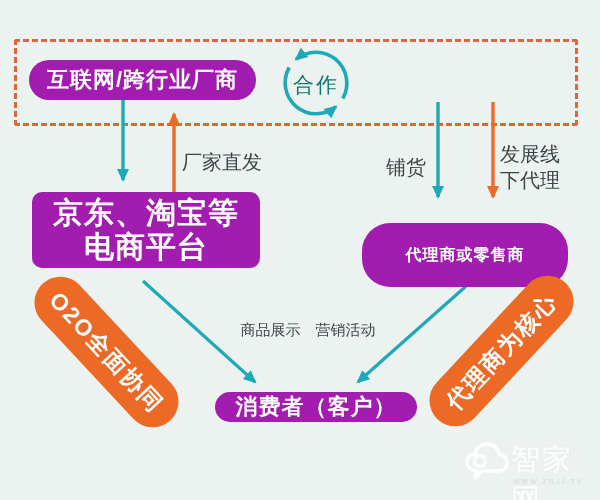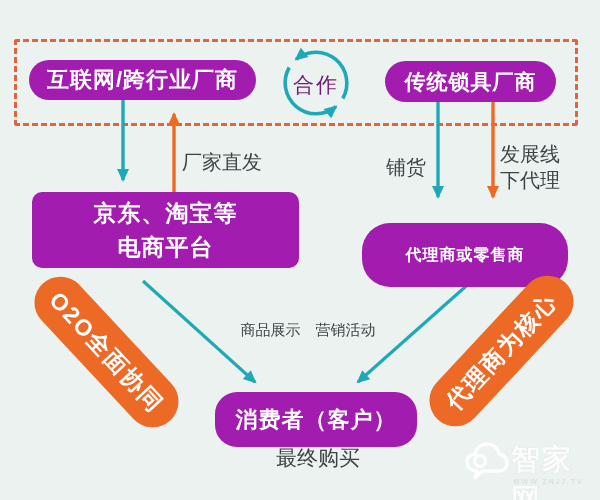--- a/index.html
+++ b/index.html
@@ -22,40 +22,40 @@
     background:#a21caf;
     color:#ffffff;
     font-weight:700;
     display:flex;align-items:center;justify-content:center;
     text-align:center;
     white-space:pre-line;
     letter-spacing:1px;
   }
   .node-a{left:29px;top:60px;width:227px;height:40px;border-radius:20px;font-size:22px;}
   .node-b{left:385px;top:61px;width:171px;height:41px;border-radius:21px;font-size:21px;}
-  .node-c{left:32px;top:192px;width:267px;height:76px;border-radius:10px;font-size:23px;line-height:34px;}
+  .node-c{left:32px;top:192px;width:228px;height:76px;border-radius:10px;font-size:30px;line-height:34px;}
   .node-d{left:362px;top:223px;width:206px;height:64px;border-radius:28px;font-size:16px;}
-  .node-e{left:215px;top:392px;width:202px;height:55px;border-radius:22px;font-size:22px;}
+  .node-e{left:215px;top:392px;width:202px;height:30px;border-radius:22px;font-size:22px;}
   .edge-label{
     position:absolute;
     color:#3E4348;
     font-size:20px;
     text-align:center;
     white-space:pre-line;
     line-height:26px;
   }
   .lbl-online{left:28px;top:149px;width:100px;}
   .lbl-direct{left:172px;top:149px;width:100px;}
   .lbl-stock{left:356px;top:154px;width:100px;}
   .lbl-develop{left:500px;top:141px;width:80px;text-align:left;}
   .lbl-display{left:183px;top:317px;width:250px;font-size:15px;}
   .lbl-final{left:268px;top:445px;width:100px;font-size:21px;}
   .coop-label{
     position:absolute;left:283px;top:71px;width:66px;
-    text-align:center;color:#701a75;font-size:21px;letter-spacing:2px;
+    text-align:center;color:#0f766e;font-size:21px;letter-spacing:2px;
   }
   .ribbon{
     position:absolute;
     width:187px;height:52px;border-radius:26px;
     background:#EC6A26;
     color:#fff;font-weight:700;font-size:23px;letter-spacing:2px;
     display:flex;align-items:center;justify-content:center;
     text-align:center;
   }
   .ribbon-left{left:13px;top:326px;transform:rotate(47deg);}
@@ -100,38 +100,36 @@
     <line x1="482" y1="272" x2="358" y2="382" stroke="#1FA9B8" stroke-width="3.2" marker-end="url(#mT)"></line>
 
     <g>
       <path d="M342.8,98.5 A31,31 0 0 0 296.1,59.3" fill="none" stroke="#1FA9B8" stroke-width="3.6" marker-end="url(#mT)"></path>
       <path d="M289.2,67.5 A31,31 0 0 0 335.9,106.7" fill="none" stroke="#1FA9B8" stroke-width="3.6" marker-end="url(#mT)"></path>
     </g>
   </svg>
 
   <div class="node node-a">互联网/跨行业厂商</div>
   <div class="coop-label">合作</div>
-  <div class="node node-b">传统锁具厂商</div>
 
   <div class="edge-label lbl-direct">厂家直发</div>
   <div class="edge-label lbl-stock">铺货</div>
   <div class="edge-label lbl-develop">发展线
 下代理</div>
 
   <div class="node node-c">京东、淘宝等
 电商平台</div>
   <div class="node node-d">代理商或零售商</div>
 
   <div class="ribbon ribbon-left">O2O全面协同</div>
   <div class="ribbon ribbon-right">代理商为核心</div>
 
   <div class="edge-label lbl-display">商品展示　营销活动</div>
 
   <div class="node node-e">消费者（客户）</div>
-  <div class="edge-label lbl-final">最终购买</div>
 
   <div class="watermark">
     <svg class="wm-icon" width="44" height="40" viewBox="0 0 44 40">
       <path d="M12,30 C6,30 2,26 2,21 C2,16 6,13 10,13 C11,7 16,3 22,3 C28,3 33,7 34,13 C39,14 42,17 42,22 C42,27 38,30 33,30 L17,30 L10,37 L12,30 Z" fill="none" stroke="rgba(255,255,255,0.92)" stroke-width="3.4" stroke-linejoin="round"></path>
       <circle cx="15" cy="20" r="5.5" fill="none" stroke="rgba(255,255,255,0.92)" stroke-width="3.4"></circle>
     </svg>
     <div class="wm-name">智家网</div>
     <div class="wm-url">WWW.ZNJJ.TV</div>
   </div>
 

